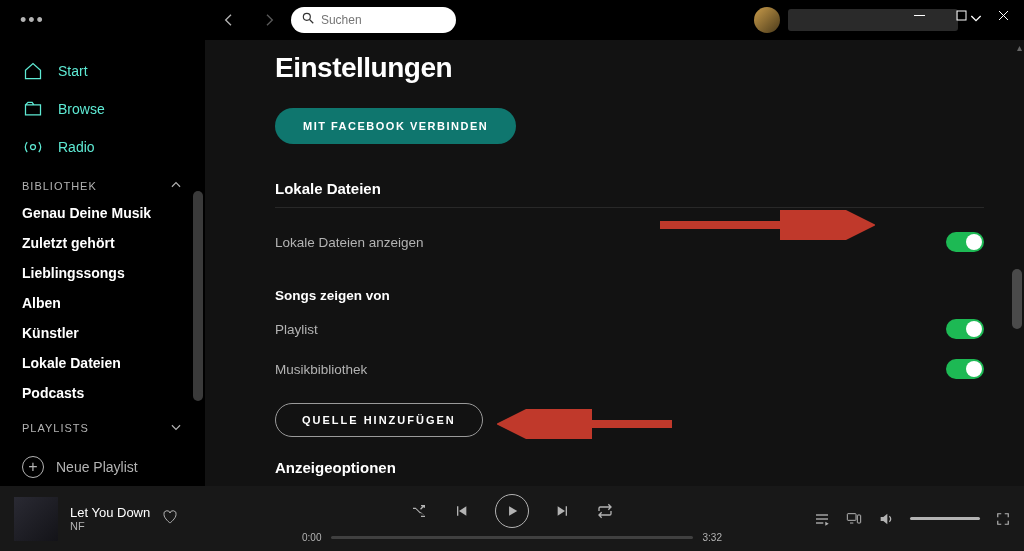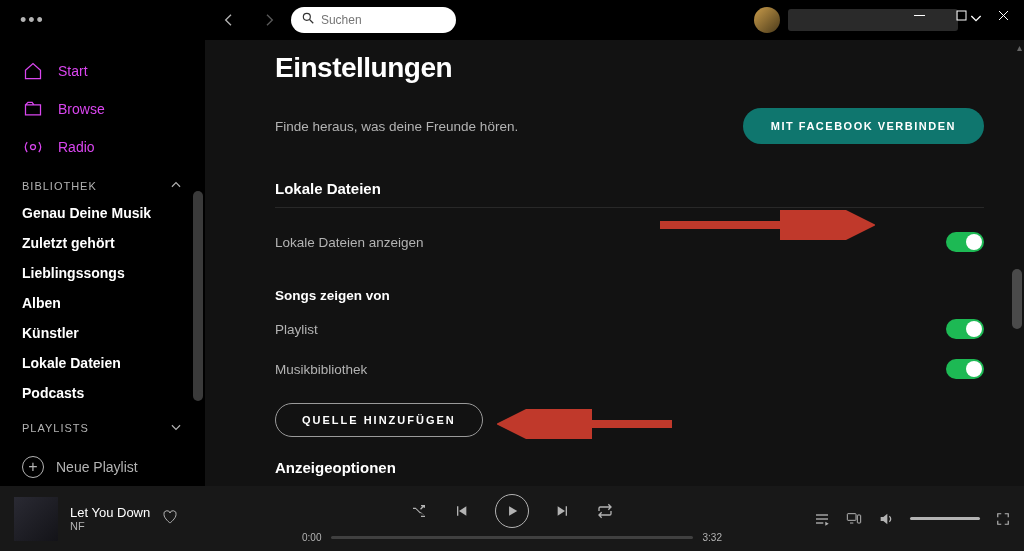--- a/index.html
+++ b/index.html
@@ -16,21 +16,21 @@
   .titlebar .spacer { flex: 1; }
   .avatar { width: 26px; height: 26px; border-radius: 50%; background: linear-gradient(135deg,#c89b4a,#4a3a1a); margin-right: 8px; }
   .user-redacted { width: 170px; height: 22px; background: #2a2a2a; border-radius: 3px; margin-right: 10px; }
   .user-chevron { color: #fff; cursor: pointer; margin-right: 30px; }
   .user-chevron svg { width: 16px; height: 16px; }
   .win-btns { display: flex; gap: 0; position: absolute; top: 0; right: 0; }
   .win-btn { width: 42px; height: 30px; display: flex; align-items: center; justify-content: center; color: #fff; cursor: pointer; }
   .win-btn svg { width: 11px; height: 11px; }
 
   .sidebar { position: absolute; top: 40px; left: 0; width: 205px; bottom: 65px; background: #000; padding-top: 12px; }
-  .side-item { display: flex; align-items: center; gap: 14px; padding: 8px 22px; color: #d946ef; cursor: pointer; font-size: 14px; }
+  .side-item { display: flex; align-items: center; gap: 14px; padding: 8px 22px; color: #5eead4; cursor: pointer; font-size: 14px; }
   .side-item .icon { width: 22px; height: 22px; display: flex; align-items: center; justify-content: center; }
   .side-item .icon svg { width: 20px; height: 20px; stroke: currentColor; fill: none; stroke-width: 1.5; }
   .side-header { display: flex; align-items: center; justify-content: space-between; padding: 12px 22px 4px; font-size: 11px; letter-spacing: 1px; color: #b3b3b3; text-transform: uppercase; }
   .side-header svg { width: 14px; height: 14px; }
   .lib-list { }
   .lib-item { padding: 7px 22px; color: #fff; font-size: 14px; font-weight: 600; cursor: pointer; }
   .new-playlist { display: flex; align-items: center; gap: 12px; padding: 12px 22px; color: #b3b3b3; font-size: 14px; cursor: pointer; border-top: 0px solid #282828; margin-top: 4px; }
   .circle-plus { width: 22px; height: 22px; border: 1.5px solid #b3b3b3; border-radius: 50%; display: flex; align-items: center; justify-content: center; font-size: 16px; line-height: 1; }
   .side-scroll-thumb { position: absolute; top: 151px; right: 2px; width: 10px; height: 210px; background: #3a3a3a; border-radius: 5px; }
 
@@ -187,21 +187,20 @@
       <span>Neue Playlist</span>
     </div>
 
     <div class="side-scroll-thumb"></div>
   </div>
 
   <div class="main">
     <h1>Einstellungen</h1>
 
     <div class="row">
-      <div class="label">Finde heraus, was deine Freunde hören.</div>
       <button class="fb-btn">MIT FACEBOOK VERBINDEN</button>
     </div>
 
     <div class="section-title">Lokale Dateien</div>
 
     <div class="row" style="padding-top:24px;">
       <div class="label">Lokale Dateien anzeigen</div>
       <div class="toggle"></div>
     </div>
 

